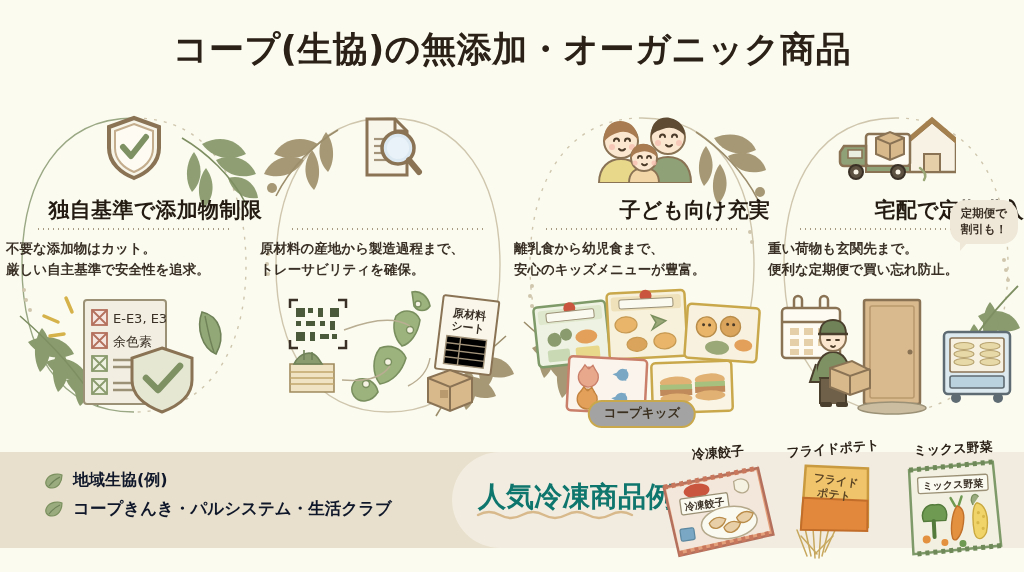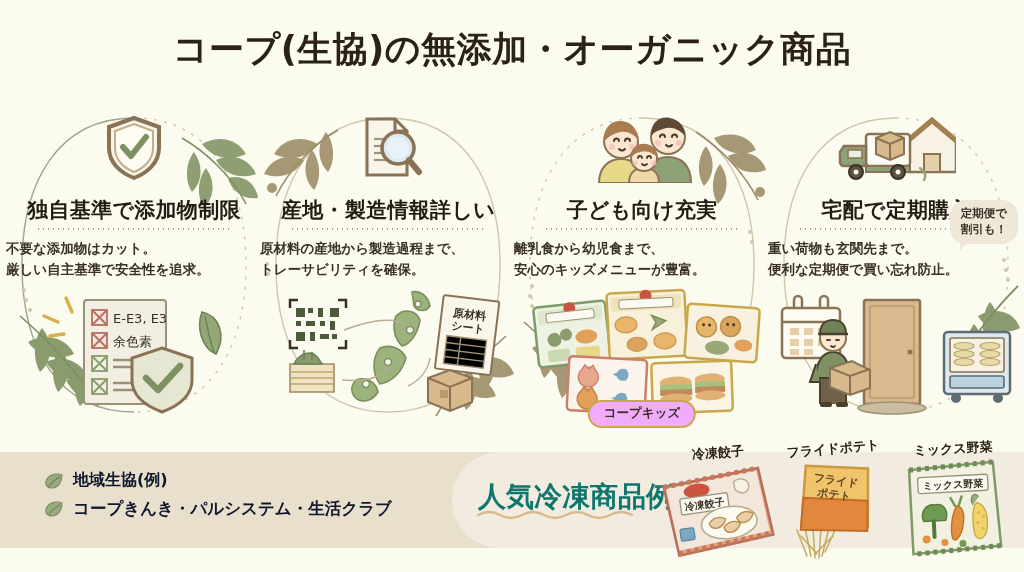--- a/index.html
+++ b/index.html
@@ -43,21 +43,21 @@
   .card-icon {
     position: absolute;
     top: 6px; left: 0; width: 100%;
     height: 76px;
     display: flex; align-items: center; justify-content: center;
   }
 
   .card-title {
     position: absolute;
     top: 92px; left: 0; width: 100%;
-    text-align: center;
+    text-align: right;
     font-size: 21px;
     font-weight: bold;
     color: #241c12;
     letter-spacing: 0.3px;
   }
   .title-rule {
     position: absolute;
     top: 124px; left: 50%;
     transform: translateX(-50%);
     width: 196px; height: 2px;
@@ -78,21 +78,21 @@
     top: 182px; left: 0; width: 100%; height: 130px;
   }
 
   .pill {
     position: absolute;
     left: 50%; transform: translateX(-50%);
     bottom: -2px;
     padding: 3px 14px 4px;
     border: 2px solid #c9a84c;
     border-radius: 20px;
-    background: #f0abfc;
+    background: #a3a3a3;
     font-size: 12.5px;
     font-weight: bold;
     color: #3b3020;
     white-space: nowrap;
   }
 
   .bubble {
     position: absolute;
     right: 6px; top: 96px;
     background: #efe7d7;
@@ -299,21 +299,20 @@
             <path d="M21 31 h24"></path>
             <path d="M21 38 h18"></path>
             <path d="M21 45 h14"></path>
         </g>
         <circle cx="45" cy="33" r="16" fill="#dde9f2" stroke="#8a7355" stroke-width="3.5"></circle>
         <circle cx="45" cy="33" r="11" fill="#e9f2f8" stroke="none"></circle>
         <path d="M56 45 L66 57" stroke="#8a7355" stroke-width="6" stroke-linecap="round"></path>
       </svg>
     </div>
 
-    <div class="card-title">産地・製造情報詳しい</div>
     <div class="title-rule"></div>
     <div class="card-body">
       <div>原材料の産地から製造過程まで、</div>
       <div>トレーサビリティを確保。</div>
     </div>
 
     <div class="card-art">
       <svg width="256" height="130" viewBox="0 0 256 130">
         <g stroke="#3a3025" stroke-width="2.5" fill="none">
           <path d="M38 14 h-8 v8"></path>

